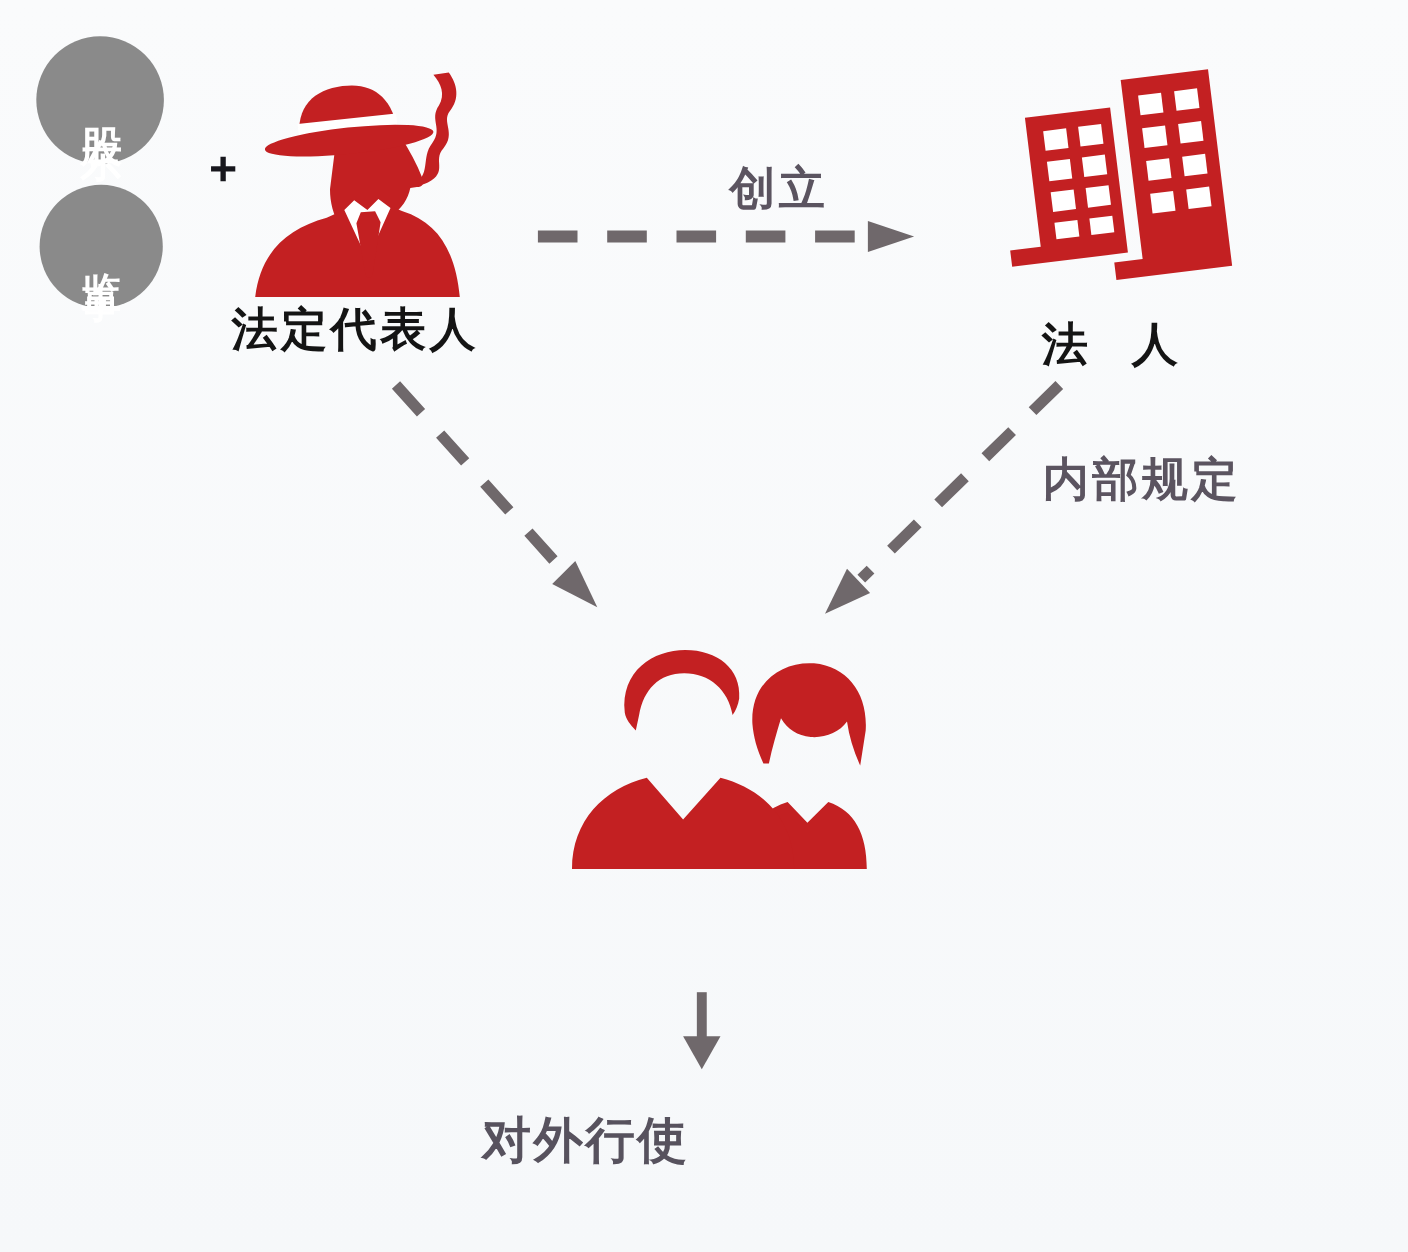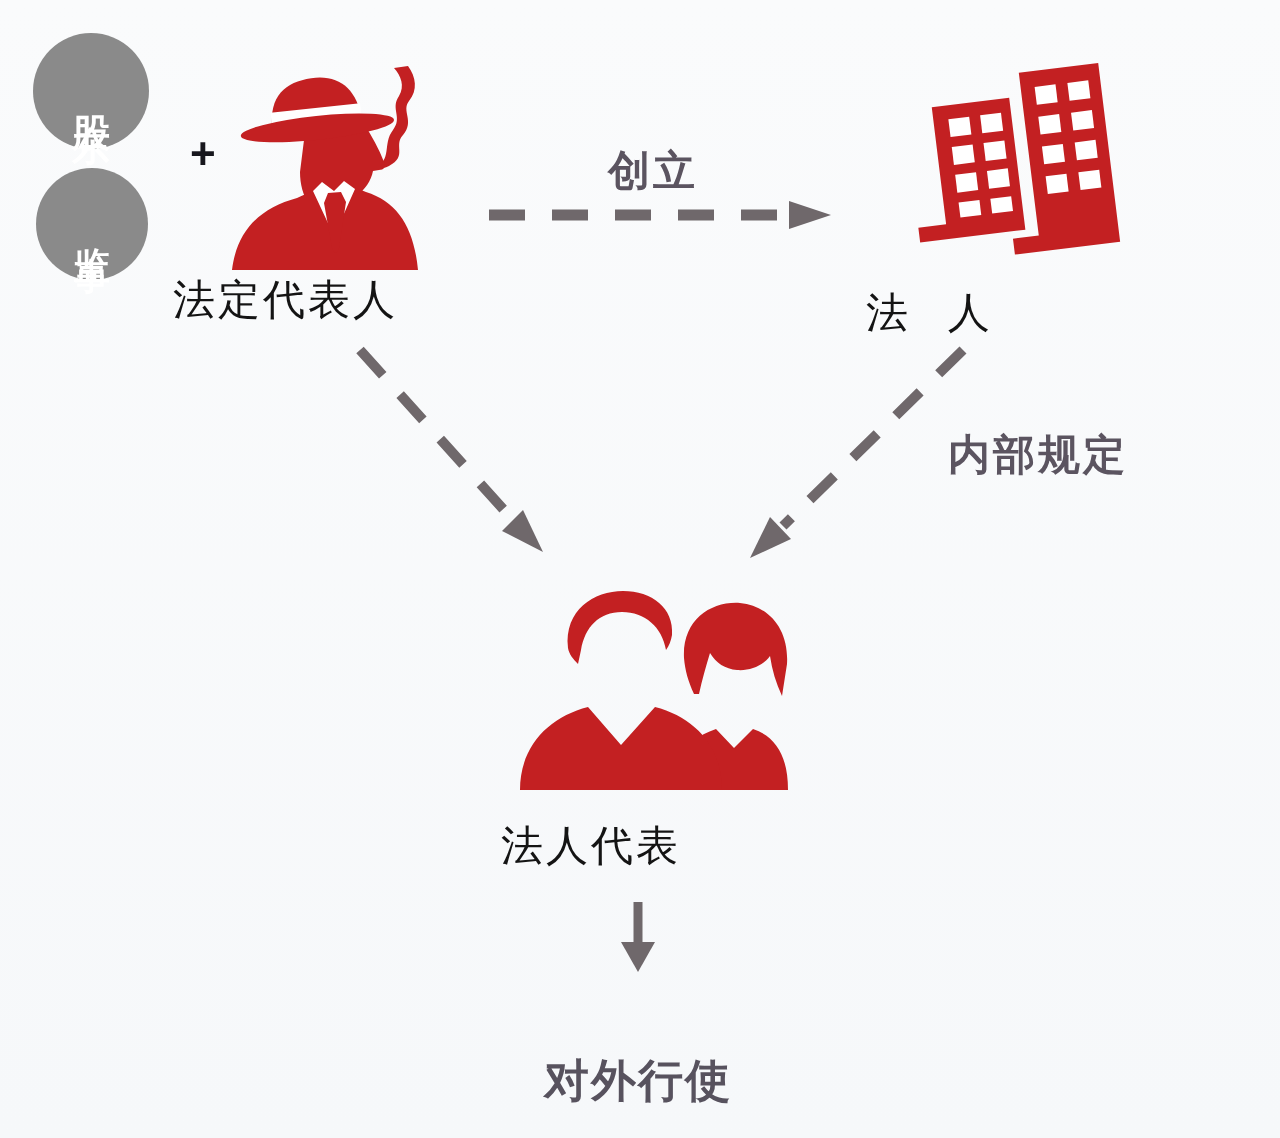--- a/index.html
+++ b/index.html
@@ -38,43 +38,42 @@
     font-size: 44px;
     font-weight: bold;
     color: #17171d;
     line-height: 1;
   }
 
   
   .node-label {
     color: #141414;
     font-size: 42px;
-    font-weight: normal;
+    font-weight: bold;
     letter-spacing: 3px;
-    text-align: left;
+    text-align: center;
     white-space: nowrap;
   }
   
   .edge-label {
     color: #5b5460;
     font-size: 42px;
     font-weight: bold;
     letter-spacing: 3px;
     text-align: center;
     white-space: nowrap;
   }
   .outcome-text {
     color: #57525e;
     font-size: 45px;
     font-weight: bold;
     letter-spacing: 2px;
-    text-align: center;
+    text-align: left;
     line-height: 1.3;
     white-space: nowrap;
-    margin-top: 44px;
   }
   svg { overflow: visible; display: block; }
 </style>
 </head>
 <body>
 
 <div id="canvas">
 
   <div class="abs badge-circle" style="left:33px; top:33px;">
     <span class="vtext">股东</span>
@@ -111,21 +110,21 @@
   </div>
 
   <div class="abs node-label" style="left:173px; top:272px; width:300px;">法定代表人</div>
 
   <div class="abs" style="left:485px; top:195px;">
     <svg width="350" height="40" viewBox="0 0 350 40">
       <line x1="4" y1="20" x2="300" y2="20" stroke="#6f686b" stroke-width="11" stroke-dasharray="36 27"></line>
       <polygon points="304,6 346,20 304,34" fill="#6f686b"></polygon>
     </svg>
   </div>
-  <div class="abs edge-label" style="left:553px; top:143px; width:200px;">创立</div>
+  <div class="abs edge-label" style="left:553px; top:143px; width:200px;text-align:right;">创立</div>
 
   <div class="abs" style="left:898px; top:52px;">
     <svg width="224" height="212" viewBox="0 0 224 212">
 
       <g transform="rotate(-7 80 120)">
         <path d="M14,168 L14,183 L120,183 L120,50 L42,50 L42,168 Z" fill="#c32022"></path>
         <g fill="#ffffff">
           <rect x="57" y="64" width="21" height="18"></rect>
           <rect x="89" y="64" width="21" height="18"></rect>
           <rect x="57" y="92" width="21" height="18"></rect>
@@ -161,38 +160,37 @@
       <polygon points="198,212 157,191 178,170" fill="#6f686b"></polygon>
     </svg>
   </div>
 
   <div class="abs" style="left:735px; top:340px;">
     <svg width="240" height="230" viewBox="0 0 240 230">
       <line x1="228" y1="10" x2="48" y2="186" stroke="#6f686b" stroke-width="10" stroke-dasharray="34 26"></line>
       <polygon points="15,218 35,177 56,199" fill="#6f686b"></polygon>
     </svg>
   </div>
-  <div class="abs edge-label" style="left:928px; top:427px; width:220px;">内部规定</div>
+  <div class="abs edge-label" style="left:928px; top:408px; width:220px;">内部规定</div>
 
   <div class="abs" style="left:518px; top:586px;">
     <svg width="272" height="204" viewBox="0 0 272 204">
       <g fill="#c32022">
 
         <path d="M166,72 C164,34 193,15 222,17 C253,20 271,45 269,78 L264,110 C258,97 254,84 252,70 C245,80 232,85 219,84 C207,83 198,77 192,67 C188,80 184,94 181,108 L176,108 C170,95 167,84 166,72 Z"></path>
 
         <path d="M154,204 C154,172 173,151 198,143 L216,162 L235,143 C259,151 270,172 270,204 Z"></path>
 
         <path d="M50,62 C46,24 76,5 105,5 C134,5 156,22 154,49 C153,55 151,60 148,64 C144,41 127,26 104,26 C81,26 67,41 63,64 L60,78 C55,73 51,68 50,62 Z"></path>
 
         <path d="M2,204 C2,160 31,131 70,121 L103,159 L137,121 C176,131 204,160 204,204 Z"></path>
       </g>
     </svg>
   </div>
 
-  <div class="abs node-label" style="left:501px; top:818px; width:300px;">法人代表</div>
 
   <div class="abs" style="left:618px; top:898px;">
     <svg width="40" height="76" viewBox="0 0 40 76">
       <line x1="20" y1="4" x2="20" y2="46" stroke="#6f686b" stroke-width="9"></line>
       <polygon points="20,74 3,44 37,44" fill="#6f686b"></polygon>
     </svg>
   </div>
 
   <div class="abs outcome-text" style="left:438px; top:1008px; width:400px;">
     <div>对外行使</div>

